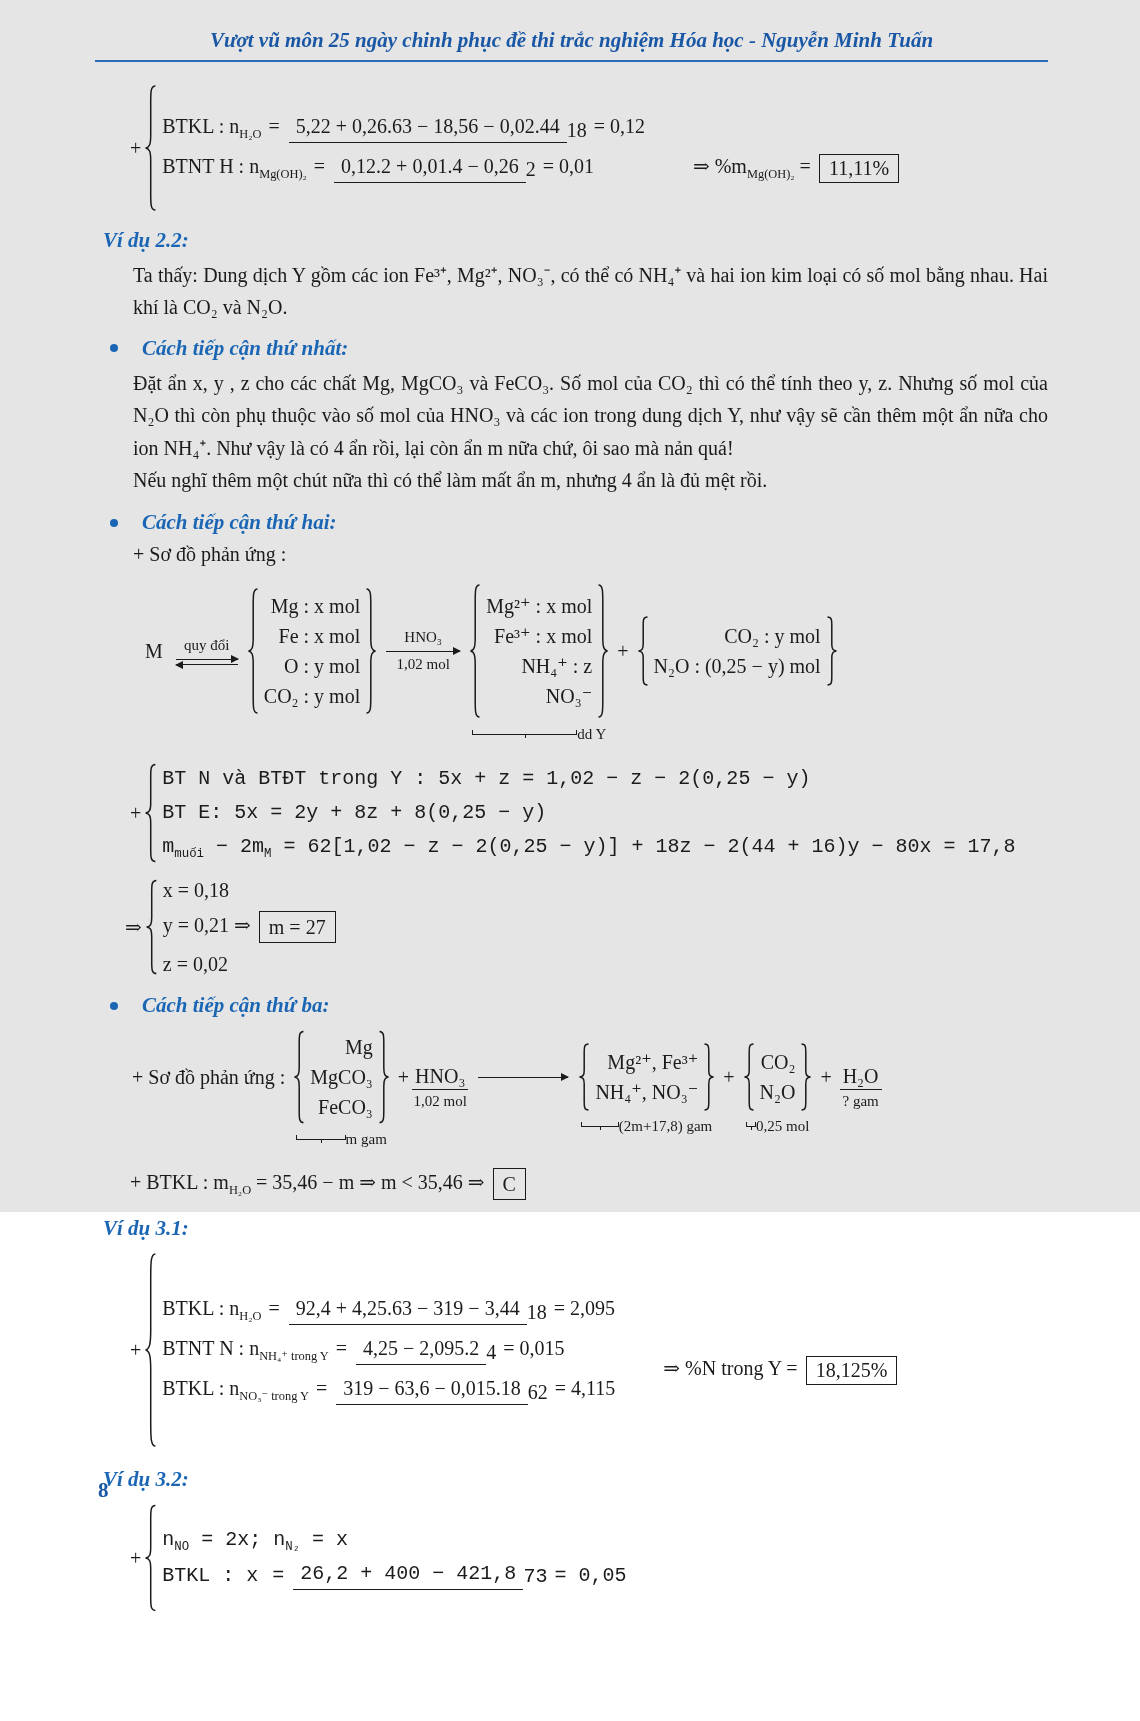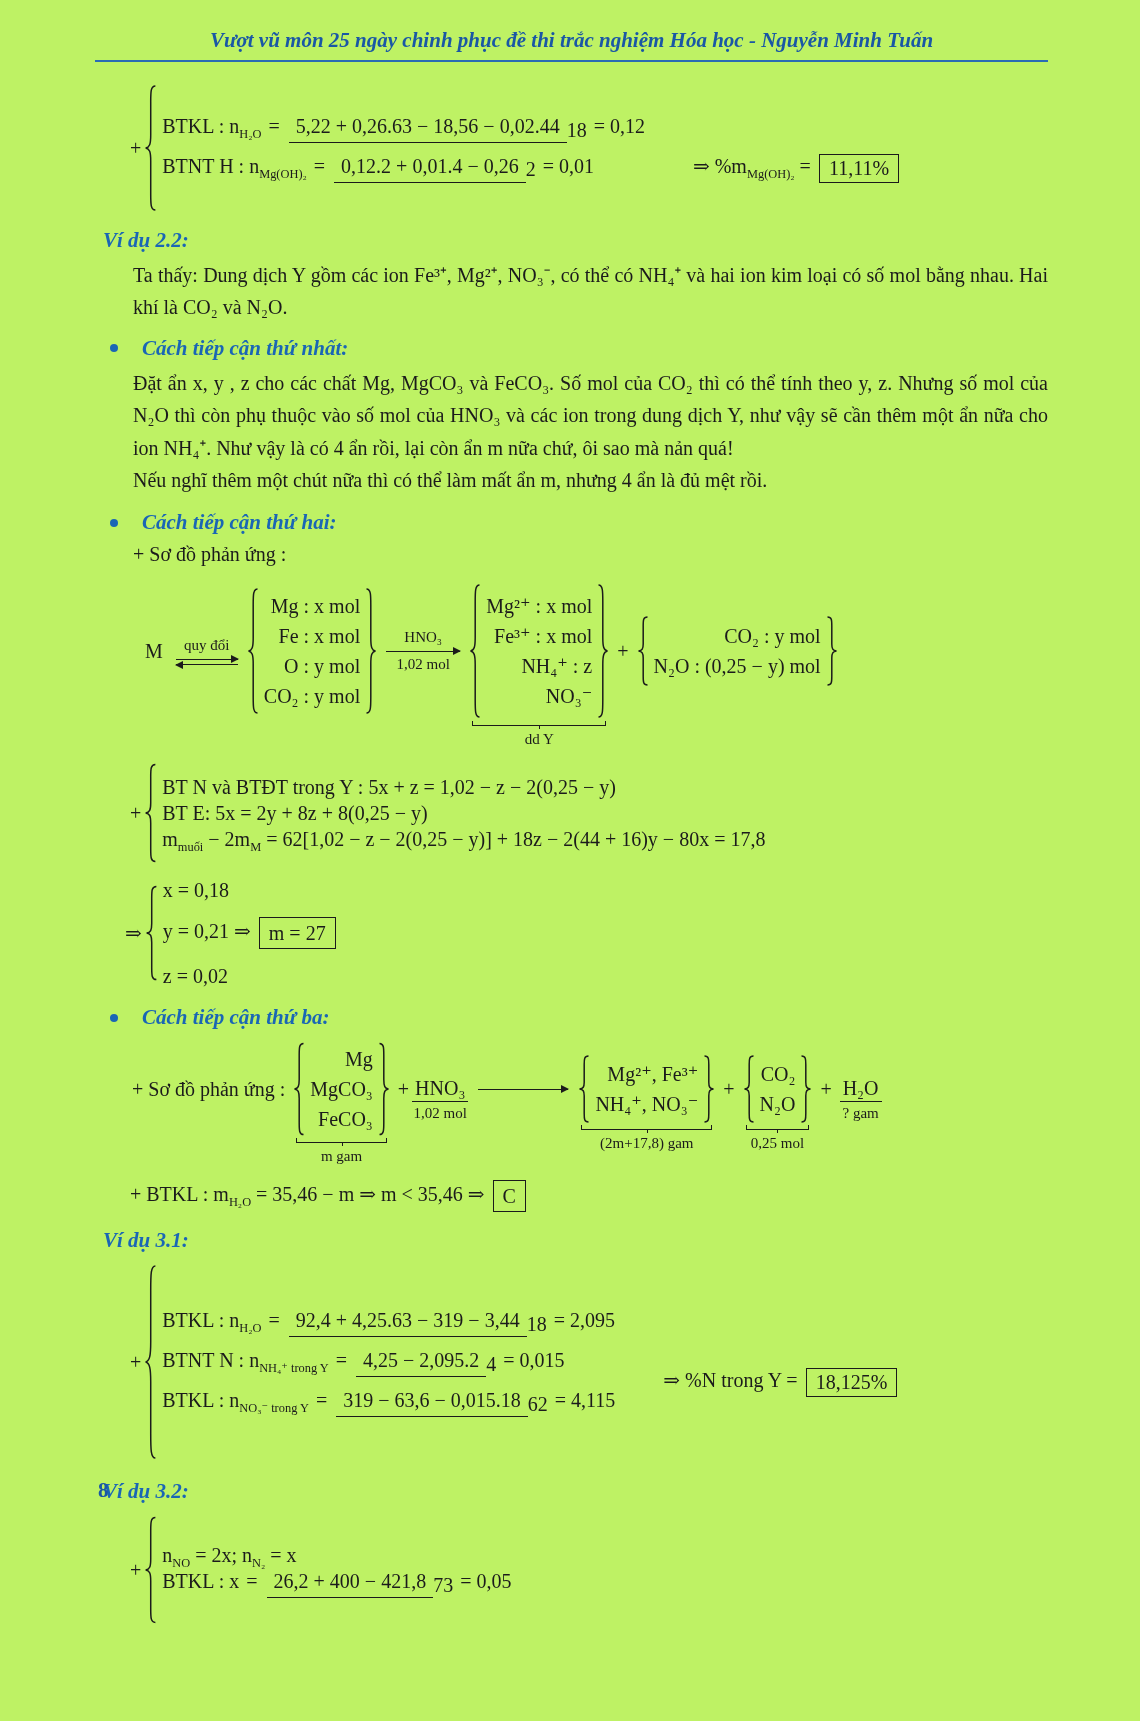--- a/index.html
+++ b/index.html
@@ -1,18 +1,18 @@
 <!DOCTYPE html>
 <html><head>
 <meta charset="utf-8">
 <style>
   *{margin:0;padding:0;box-sizing:border-box;}
   html,body{background:#ffffff;}
   body{width:1140px;height:1721px;overflow:hidden;}
-  .page{position:relative;width:1140px;height:1721px;background:#bef264;
+  .page{position:relative;width:1140px;height:1212px;background:#e5e5e5;
         padding:28px 92px 0 95px;
         font-family:"Liberation Serif","DejaVu Serif",serif;
         font-size:20px;color:#1b1b1b;}
   
   .hdr{border-bottom:2px solid #2a6cb5;padding-bottom:7px;}
   .hdr-title{text-align:center;color:#1a57a5;font-size:21px;font-weight:bold;font-style:italic;}
   
   .heading{color:#1a66b5;font-weight:bold;font-style:italic;font-size:21px;margin:16px 0 6px 8px;}
   .bullet-head{display:flex;align-items:center;gap:24px;margin:12px 0 6px 15px;}
   .dot{width:8px;height:8px;border-radius:50%;background:#1a66b5;flex:0 0 auto;}
@@ -28,38 +28,38 @@
   .frac .den{padding-top:3px;}
   .eqsign{margin:0 2px;}
   .boxed{display:inline-block;border:1.4px solid #1b1b1b;padding:2px 9px;margin-left:8px;vertical-align:middle;}
   .chsub{font-size:0.62em;}
   sub{line-height:0;}
   
   .sysblock{display:flex;align-items:center;}
   .sys{display:flex;align-items:center;}
   .plus{margin-right:3px;flex:0 0 auto;}
   .syscol{display:flex;flex-direction:column;justify-content:center;margin-left:5px;}
-  .g6{gap:14px;}.g8{gap:0;}.g10{gap:10px;}
+  .g6{gap:8px;}.g8{gap:8px;font-family:Liberation Mono, monospace;}.g10{gap:10px;}
   .concl{margin-left:48px;white-space:nowrap;margin-top:40px;}
   .brace{flex:0 0 auto;display:block;color:#1b1b1b;}
   
   .scheme{display:flex;align-items:center;}
   .schM{margin-right:4px;}
   .arrowstack{display:inline-flex;flex-direction:column;align-items:center;gap:4px;margin:0 9px;flex:0 0 auto;}
   .alabel{font-size:15px;line-height:1.15;}
   .harrow{display:inline-block;height:1.3px;background:#1b1b1b;position:relative;flex:0 0 auto;}
   .harrow.r::after{content:"";position:absolute;right:-1px;top:50%;transform:translateY(-50%);
       border-top:4px solid transparent;border-bottom:4px solid transparent;border-left:8px solid #1b1b1b;}
   .harrow.l::before{content:"";position:absolute;left:-1px;top:50%;transform:translateY(-50%);
       border-top:4px solid transparent;border-bottom:4px solid transparent;border-right:8px solid #1b1b1b;}
   .w62{width:62px;}.w74{width:74px;}.w90{width:90px;}
   .bgroup{position:relative;display:inline-flex;align-items:center;flex:0 0 auto;}
   .bcol{display:inline-flex;flex-direction:column;gap:5px;padding:0 5px;text-align:right;}
   .bitem{line-height:1.25;white-space:nowrap;}
-  .ubwrap{position:absolute;top:calc(100% + 2px);left:3px;right:3px;display:flex;flex-direction:column;align-items:center;}
+  .ubwrap{position:absolute;top:calc(100% + 2px);left:3px;right:3px;display:flex;flex-direction:row;align-items:center;}
   .ubrace{width:100%;height:5px;border:1px solid #1b1b1b;border-top:none;position:relative;}
   .ubrace::after{content:"";position:absolute;left:50%;top:100%;width:1px;height:4px;background:#1b1b1b;}
   .ulabel{font-size:15px;margin-top:5px;white-space:nowrap;}
   .vstack{display:inline-flex;flex-direction:column;align-items:center;position:relative;flex:0 0 auto;}
   .ovl{border-bottom:1.2px solid #1b1b1b;padding:0 3px 1px;}
   .hang{position:absolute;top:calc(100% + 3px);left:50%;transform:translateX(-50%);font-size:15px;white-space:nowrap;}
   .mx8{margin:0 8px;}.mx10{margin:0 10px;}
   
   .ml30{margin-left:30px;}.ml35{margin-left:35px;}.ml37{margin-left:37px;}.ml38{margin-left:38px;}.ml50{margin-left:50px;}
   .mt6{margin-top:6px;}.mt10{margin-top:10px;}.mt12{margin-top:12px;}.mt14{margin-top:14px;}

